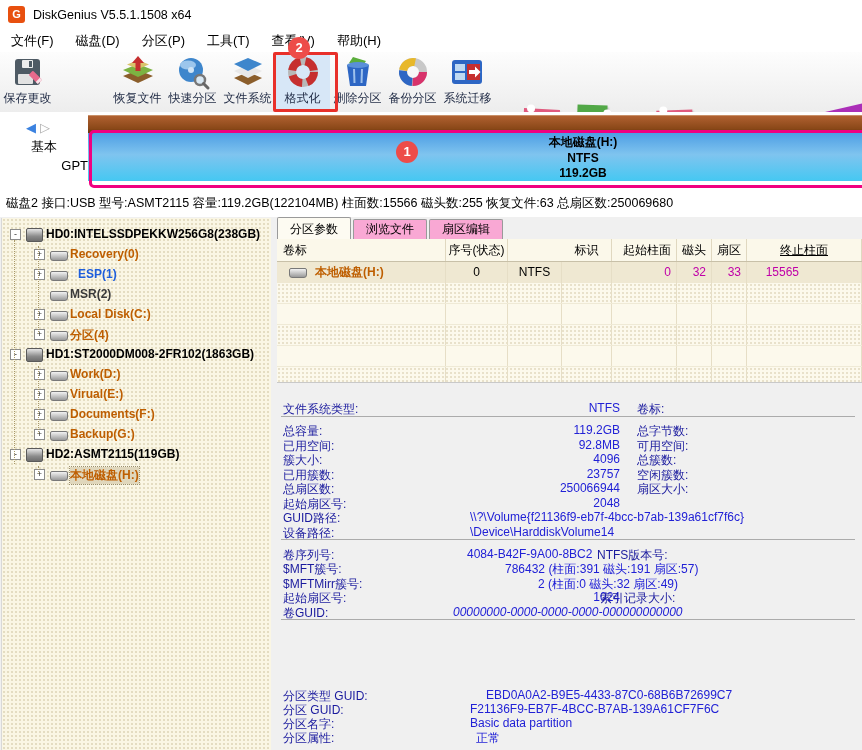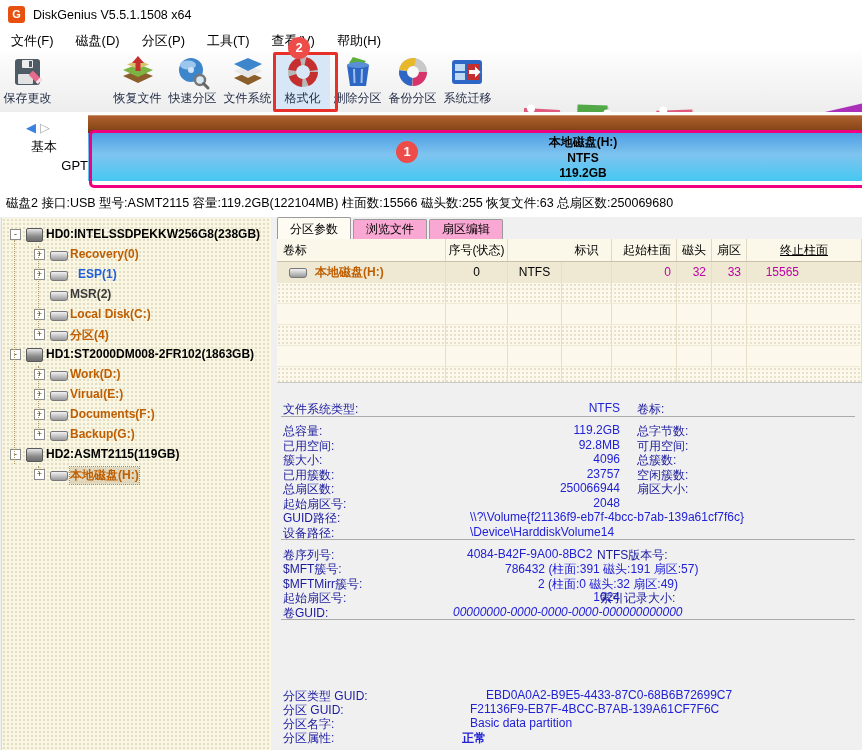--- a/index.html
+++ b/index.html
@@ -452,17 +452,17 @@
         <div class="drow" style="top: 319px;">
           <span class="dlbl">分区 GUID:</span>
           <span class="dval" style="left: 193px;">F21136F9-EB7F-4BCC-B7AB-139A61CF7F6C</span>
         </div>
         <div class="drow" style="top: 333px;">
           <span class="dlbl">分区名字:</span>
           <span class="dval" style="left: 193px;">Basic data partition</span>
         </div>
         <div class="drow" style="top: 347px;">
           <span class="dlbl">分区属性:</span>
-          <span class="dval" style="left: 185px; font-weight: bold;">正常</span>
+          <span class="dval" style="left: 199px;">正常</span>
         </div>
       </div>
   </div>
 </div>
 
 </body></html>

